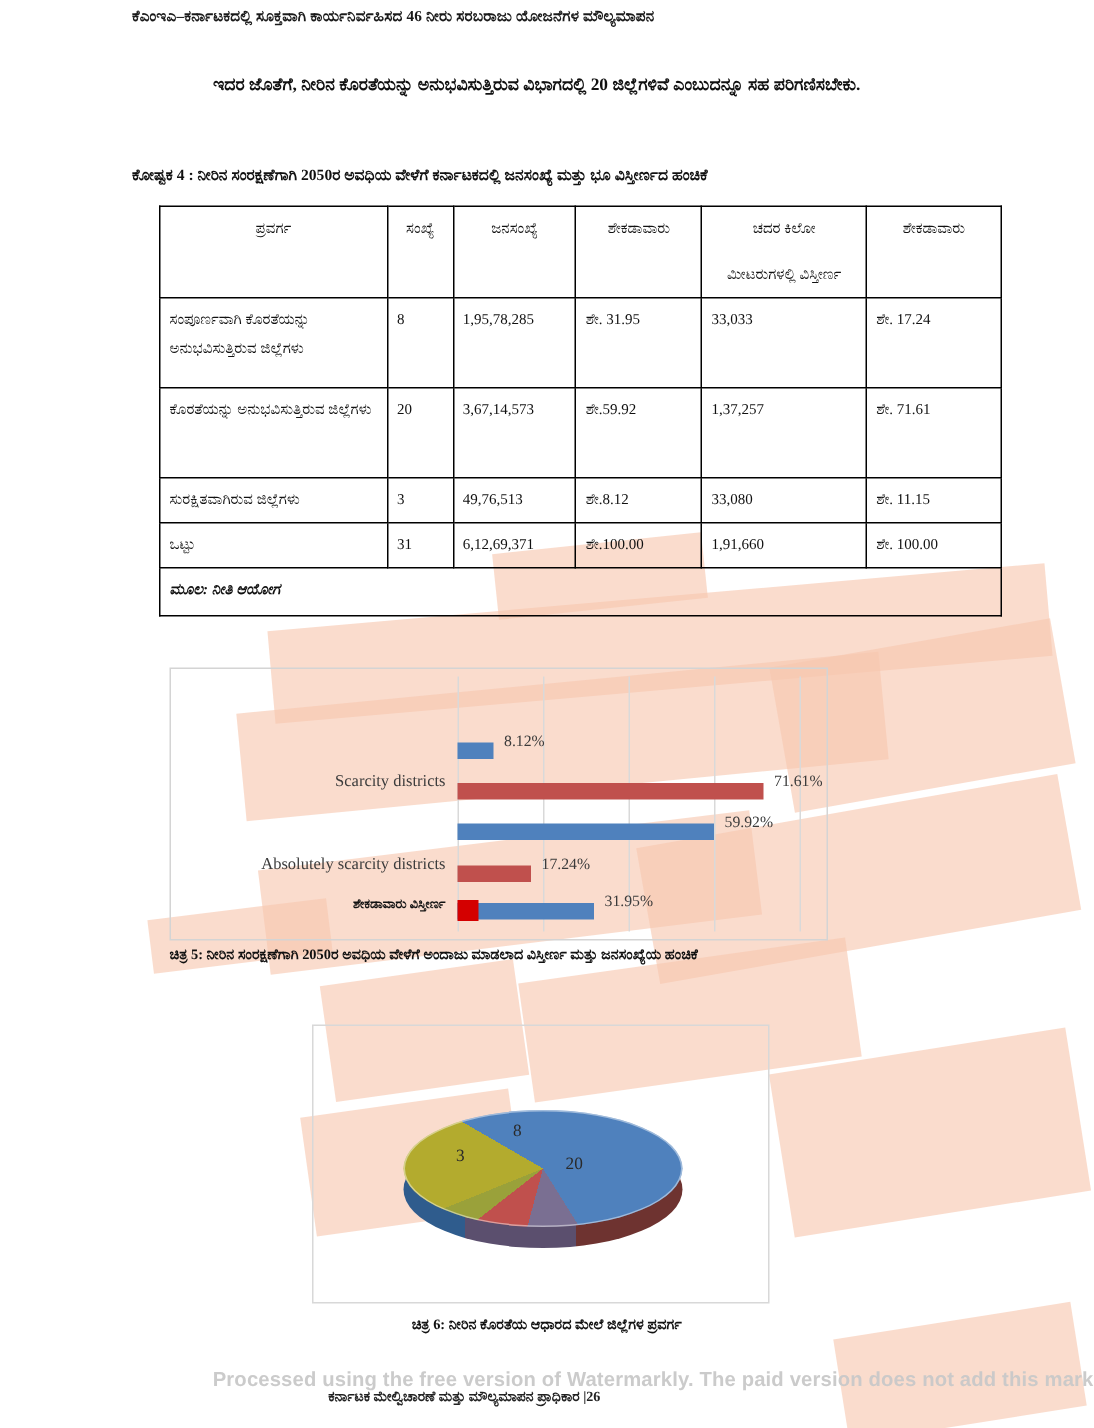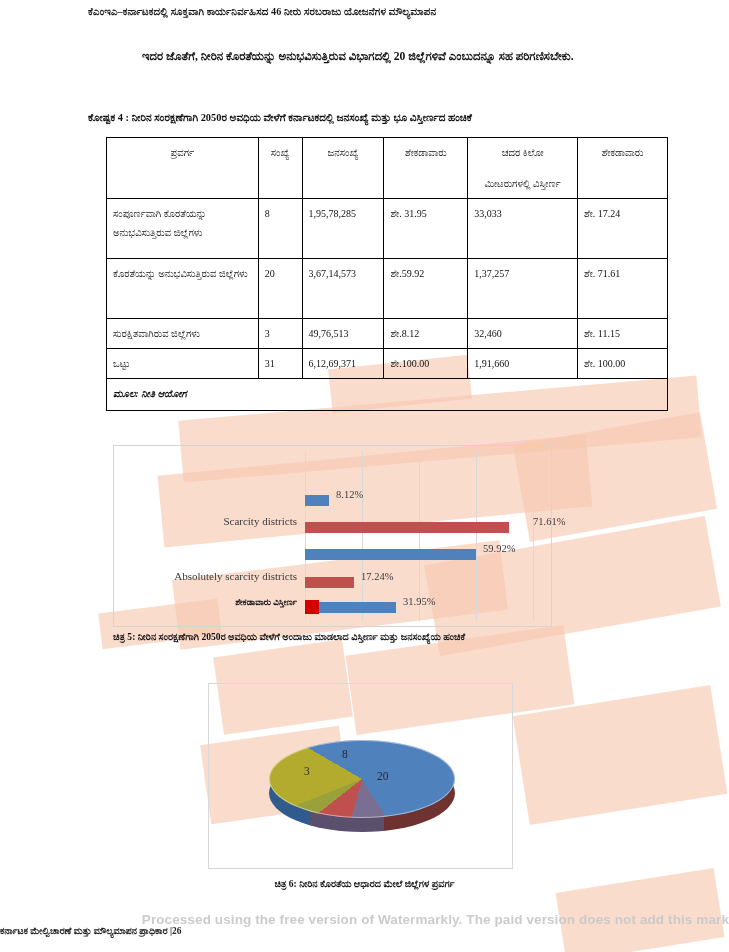--- a/index.html
+++ b/index.html
@@ -152,21 +152,21 @@
 
   
   .fig6-cap{
     position:absolute; left:0; top:878px; width:729px;
     text-align:center; font-size:9.6px; font-weight:700;
   }
 
   
   .footer-kan{
     position:absolute; left:0; top:926px; width:619px;
-    font-size:9.4px; font-weight:600; color:#222;
+    text-align:center; font-size:9.4px; font-weight:600; color:#222;
   }
   .footer-kan .pg{ font-weight:700; }
 
   .watermark-text{
     position:absolute; left:0; top:912px; width:729px;
     text-align:right; font-family:"Liberation Sans", sans-serif;
     font-size:13.5px; font-weight:700; color:#c9c9c9;
     letter-spacing:.1px; white-space:nowrap;
     opacity:.95;
   }
@@ -242,21 +242,21 @@
         <td>ಶೇ.59.92</td>
         <td>1,37,257</td>
         <td>ಶೇ. 71.61</td>
       </tr>
 
       <tr class="rowmed">
         <td>ಸುರಕ್ಷಿತವಾಗಿರುವ ಜಿಲ್ಲೆಗಳು</td>
         <td>3</td>
         <td>49,76,513</td>
         <td>ಶೇ.8.12</td>
-        <td>32,460</td>
+        <td>33,080</td>
         <td>ಶೇ. 11.15</td>
       </tr>
 
       <tr class="rowmed">
         <td>ಒಟ್ಟು</td>
         <td>31</td>
         <td>6,12,69,371</td>
         <td>ಶೇ.100.00</td>
         <td>1,91,660</td>
         <td>ಶೇ. 100.00</td>
@@ -277,21 +277,21 @@
       <div class="gridline" style="left:228px"></div>
 
       <div class="bc-row" style="top:35px">
         <div class="bar blue" style="width:24px"></div>
         <div class="bar-val" style="left:31px">8.12%</div>
       </div>
 
       <div class="bc-row" style="top:62px">
         <div class="cat-label">Scarcity districts</div>
         <div class="bar red" style="width:204px"></div>
-        <div class="bar-val" style="left:228px">71.61%</div>
+        <div class="bar-val" style="left:211px">71.61%</div>
       </div>
       <div class="bc-row" style="top:89px">
         <div class="bar blue" style="width:171px"></div>
         <div class="bar-val" style="left:178px">59.92%</div>
       </div>
 
       <div class="bc-row" style="top:117px">
         <div class="cat-label">Absolutely scarcity districts</div>
         <div class="bar red" style="width:49px"></div>
         <div class="bar-val" style="left:56px">17.24%</div>

